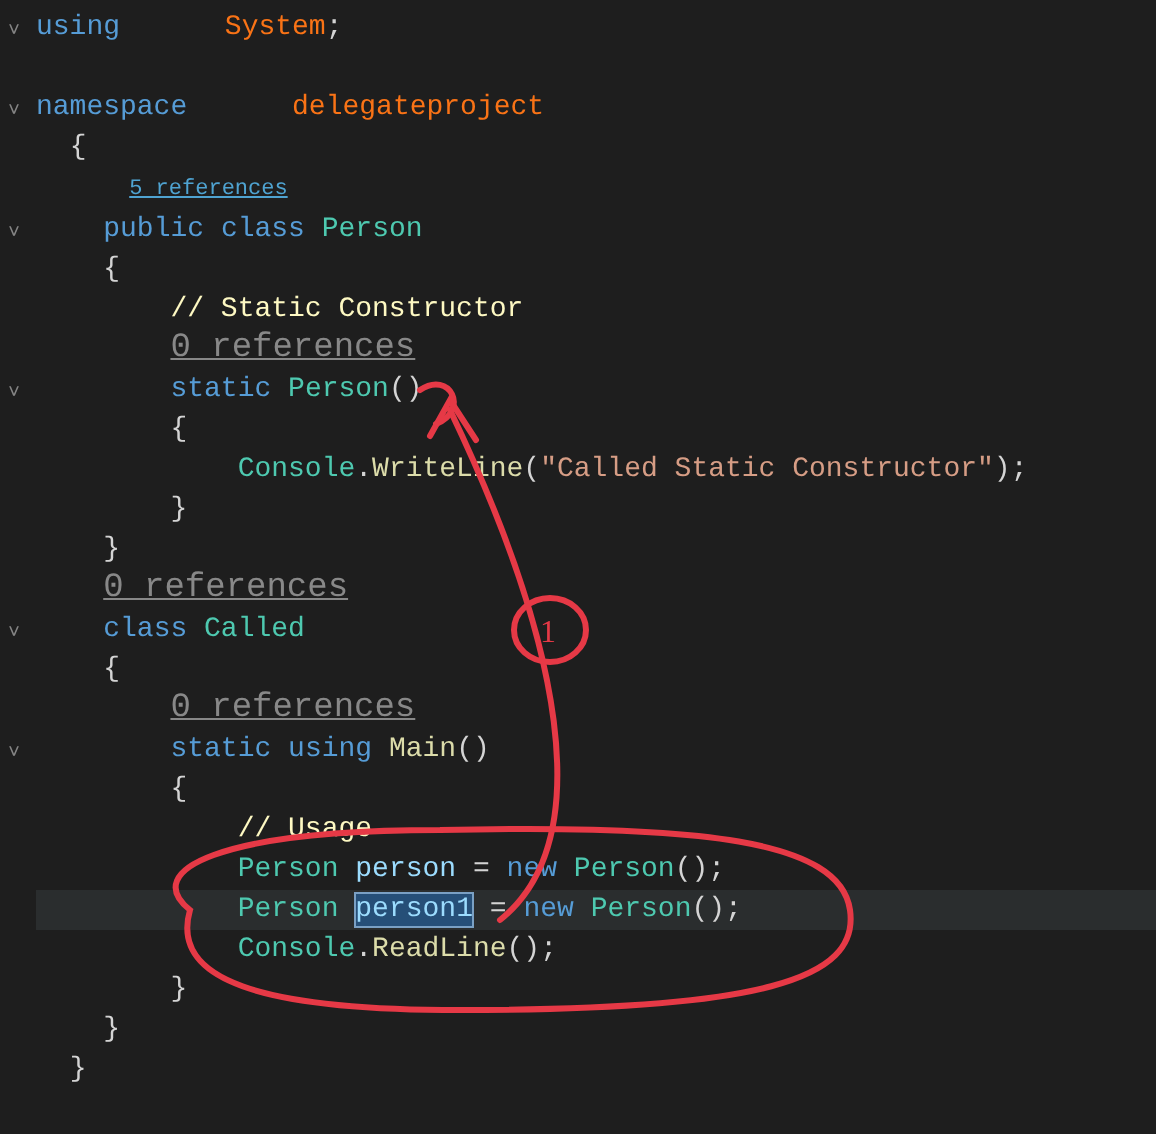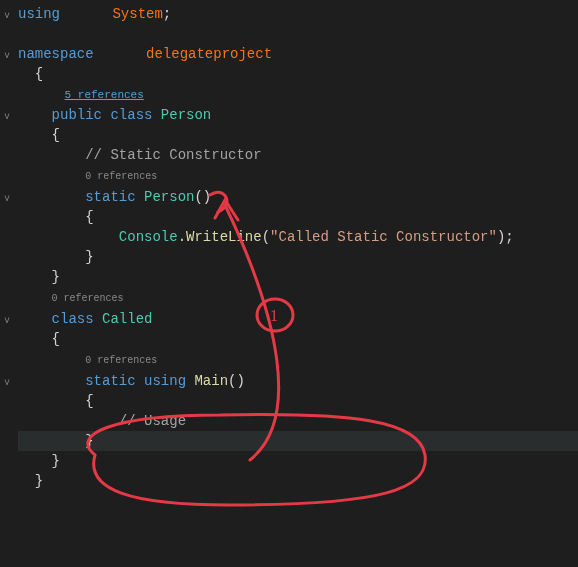--- a/index.html
+++ b/index.html
@@ -15,26 +15,26 @@
   }
   .editor {
     padding: 4px 0 4px 18px;
     line-height: 20px;
     position: relative;
   }
   .line { white-space: pre; position: relative; }
   .kw { color: #569cd6; text-align: right; }
   .type { color: #4ec9b0; }
   .ns { color: #f97316; margin-left: 44px; }
-  .comment { color: #a3a3a3; text-align: right; }
+  .comment { color: #fef9c3; text-align: right; }
   .string { color: #d69d85; }
   .method { color: #dcdcaa; }
   .var { color: #9cdcfe; }
   .punc { color: #d4d4d4; }
-  .codelens { color: #888888; font-size: 10px; }
+  .codelens { color: #888888; font-size: 17px; text-decoration: underline; }
   .codelens-link { color: #4fa3d1; font-size: 11px; text-decoration: underline; cursor: pointer; margin-left: 13px; }
   .highlight-line {
     background: #2a2d2e;
     position: absolute;
     left: 0; right: 0;
     height: 20px;
     z-index: 0;
   }
   .sel {
     background: #264f78;
@@ -74,21 +74,23 @@
   <div class="line">            <span class="type">Console</span><span class="punc">.</span><span class="method">WriteLine</span><span class="punc">(</span><span class="string">"Called Static Constructor"</span><span class="punc">);</span></div>
   <div class="line">        <span class="punc">}</span></div>
   <div class="line">    <span class="punc">}</span></div>
   <div class="line">    <span class="codelens">0 references</span></div>
   <div class="line"><span class="fold">˅</span>    <span class="kw">class</span> <span class="type">Called</span></div>
   <div class="line">    <span class="punc">{</span></div>
   <div class="line">        <span class="codelens">0 references</span></div>
   <div class="line"><span class="fold">˅</span>        <span class="kw">static</span> <span class="kw">using</span> <span class="method">Main</span><span class="punc">()</span></div>
   <div class="line">        <span class="punc">{</span></div>
   <div class="line">            <span class="comment">// Usage</span></div>
-  <div class="line" style="position:relative"><span class="highlight-line"></span></div>
+  <div class="line">            <span class="type">Person</span> <span class="var">person</span><span class="punc"> = </span><span class="kw">new</span> <span class="type">Person</span><span class="punc">();</span></div>
+  <div class="line" style="position:relative"><span class="highlight-line"></span><span style="position:relative">            <span class="type">Person</span> <span class="var sel">person1</span><span class="punc"> = </span><span class="kw">new</span> <span class="type">Person</span><span class="punc">();</span></span></div>
+  <div class="line">            <span class="type">Console</span><span class="punc">.</span><span class="method">ReadLine</span><span class="punc">();</span></div>
   <div class="line">        <span class="punc">}</span></div>
   <div class="line">    <span class="punc">}</span></div>
   <div class="line">  <span class="punc">}</span></div>
 </div>
 
 <svg class="annot-layer" width="578" height="567">
   <g stroke="#e63946" stroke-width="3" fill="none" stroke-linecap="round">
 
     <path d="M 250 460 C 300 420, 280 320, 225 205"></path>
 

